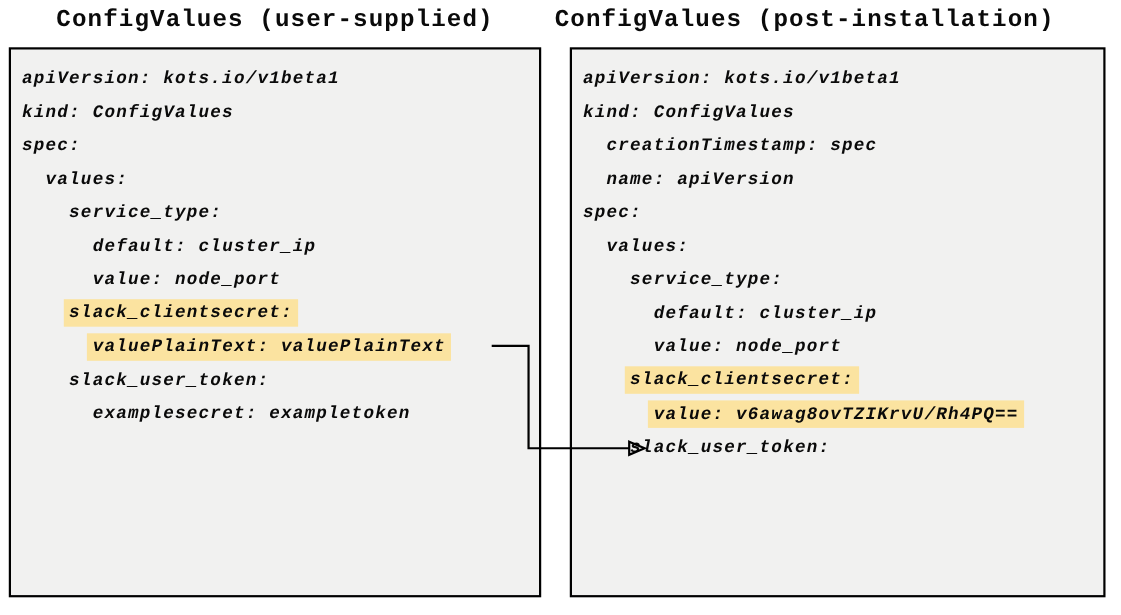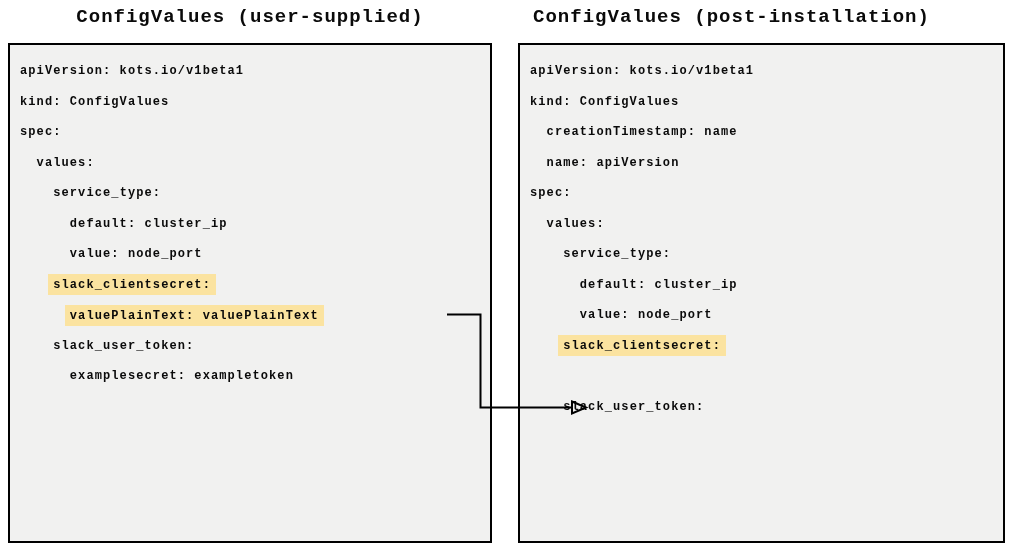--- a/index.html
+++ b/index.html
@@ -10,35 +10,35 @@
     --arrow:#000000;
   }
   html,body{margin:0;padding:0;}
   body{
     width:1019px;height:559px;position:relative;background:#ffffff;
     font-family:"Liberation Mono","DejaVu Sans Mono",monospace;
     overflow:hidden;
   }
   .panel-title{
     position:absolute;top:6px;height:28px;
-    text-align:center;font-weight:bold;font-size:19px;letter-spacing:1px;
+    text-align:center;font-weight:bold;font-size:22px;letter-spacing:1px;
     color:var(--text);white-space:pre;
   }
   #left-title{left:8px;width:484px;}
   #right-title{left:488px;width:487px;}
   .panel{
     position:absolute;top:43px;height:500px;box-sizing:border-box;
     background:var(--panel-bg);border:2px solid var(--border);
     padding:11px 0 0 10px;
   }
   #left-panel{left:8px;width:484px;}
   #right-panel{left:518px;width:487px;}
   .code-line{
-    white-space:pre;font-weight:bold;font-size:12px;letter-spacing:1.1px;
-    line-height:30.5px;height:30.5px;color:var(--text);
+    white-space:pre;font-weight:bold;font-size:16px;letter-spacing:1.1px;
+    line-height:30.5px;height:30.5px;color:var(--text);font-style:italic;
   }
   .code-line .txt{display:inline;}
   .code-line .txt.hl{
     background:var(--highlight);
     padding:3.5px 5px;margin-left:-5px;
   }
   #arrow-overlay{
     position:absolute;left:0;top:0;width:1019px;height:559px;
     pointer-events:none;
   }
@@ -60,29 +60,29 @@
     <div class="code-line"><span class="ind">      </span><span class="txt">value: node_port</span></div>
     <div class="code-line"><span class="ind">    </span><span class="txt hl">slack_clientsecret:</span></div>
     <div class="code-line"><span class="ind">      </span><span class="txt hl">valuePlainText: valuePlainText</span></div>
     <div class="code-line"><span class="ind">    </span><span class="txt">slack_user_token:</span></div>
     <div class="code-line"><span class="ind">      </span><span class="txt">examplesecret: exampletoken</span></div>
   </div>
 
 <div class="panel" id="right-panel">
     <div class="code-line"><span class="ind"></span><span class="txt">apiVersion: kots.io/v1beta1</span></div>
     <div class="code-line"><span class="ind"></span><span class="txt">kind: ConfigValues</span></div>
-    <div class="code-line"><span class="ind">  </span><span class="txt">creationTimestamp: name</span></div>
+    <div class="code-line"><span class="ind">  </span><span class="txt">creationTimestamp: spec</span></div>
     <div class="code-line"><span class="ind">  </span><span class="txt">name: apiVersion</span></div>
     <div class="code-line"><span class="ind"></span><span class="txt">spec:</span></div>
     <div class="code-line"><span class="ind">  </span><span class="txt">values:</span></div>
     <div class="code-line"><span class="ind">    </span><span class="txt">service_type:</span></div>
     <div class="code-line"><span class="ind">      </span><span class="txt">default: cluster_ip</span></div>
     <div class="code-line"><span class="ind">      </span><span class="txt">value: node_port</span></div>
     <div class="code-line"><span class="ind">    </span><span class="txt hl">slack_clientsecret:</span></div>
-    <div class="code-line"><span class="ind">      </span></div>
+    <div class="code-line"><span class="ind">      </span><span class="txt hl">value: v6awag8ovTZIKrvU/Rh4PQ==</span></div>
     <div class="code-line"><span class="ind">    </span><span class="txt">slack_user_token:</span></div>
     <div class="code-line"><span class="ind">      </span></div>
   </div>
 
 <svg id="arrow-overlay" viewBox="0 0 1019 559">
   <path d="M447 314.5 L480.5 314.5 L480.5 407.5 L572 407.5" fill="none" stroke="var(--arrow)" stroke-width="2"></path>
   <path d="M572 401.5 L586 407.5 L572 413.5 Z" fill="none" stroke="var(--arrow)" stroke-width="2" stroke-linejoin="miter"></path>
 </svg>
 
 </body></html>

